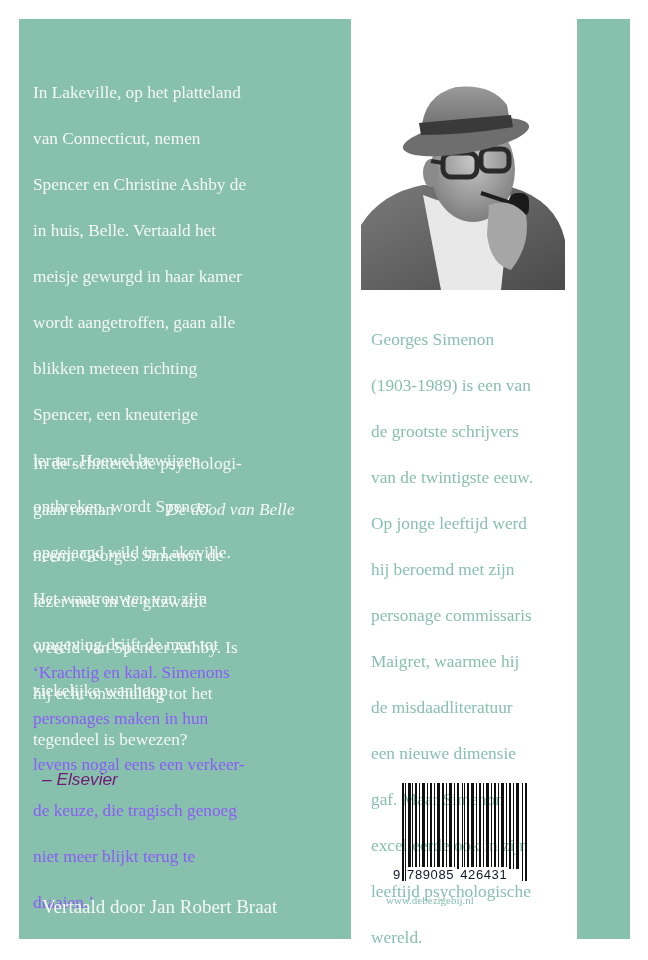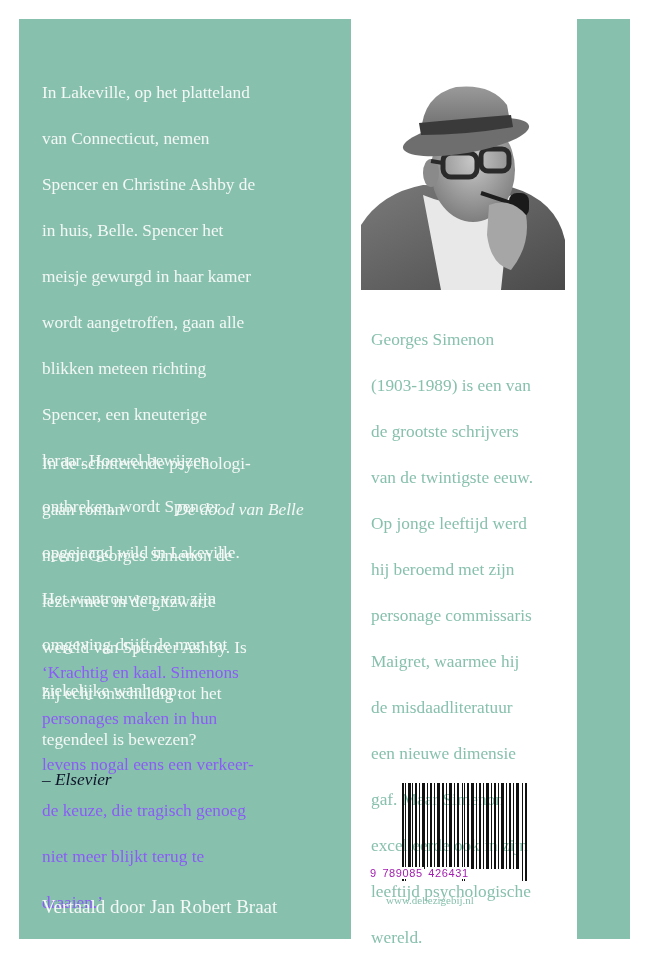--- a/index.html
+++ b/index.html
@@ -10,63 +10,63 @@
     }
     .panel-left {
       position: absolute; left: 19px; top: 19px; width: 332px; height: 920px;
       background: #88c0ae;
     }
     .strip-right {
       position: absolute; left: 577px; top: 19px; width: 53px; height: 920px;
       background: #88c0ae;
     }
     .text-block {
-      position: absolute; left: 42px; width: 300px;
+      position: absolute; left: 33px; width: 300px;
       font-family: "Liberation Serif", serif;
       font-size: 17.3px; line-height: 23px; color: #f4f8f6;
       white-space: pre-line;
     }
     .blurb1 { top: 58px; }
     .blurb2 { top: 429px; }
     .quote { top: 638px; color: #8b5cf6; }
-    .quote-source { position: absolute; left: 42px; top: 768px; font-size: 17.3px; line-height: 23px; color: #0f172a; font-family: Liberation Serif, serif; font-style: italic; }
+    .quote-source { position: absolute; left: 42px; top: 768px; font-size: 17.3px; line-height: 23px; color: #701a75; font-family: Liberation Sans, sans-serif; font-style: italic; }
     .translator { position: absolute; left: 42px; top: 895px; font-size: 19px; line-height: 23px; color: #f4f8f6; font-family: "Liberation Serif", serif; }
     em { font-style: italic; padding-left: 48px; }
 
     .author-photo { position: absolute; left: 361px; top: 75px; width: 204px; height: 215px; }
 
     .bio {
       position: absolute; left: 371px; top: 305px; width: 205px;
       font-family: "Liberation Serif", serif;
       font-size: 17.3px; line-height: 23px; color: #88c0ae;
       white-space: pre-line;
     }
     .barcode { position: absolute; left: 402px; top: 783px; width: 128px; height: 100px; }
     .isbn {
-      position: absolute; left: 369px; top: 867px; width: 140px;
-      font-family: "Liberation Sans", sans-serif; font-size: 11px; color: #a21caf;
+      position: absolute; left: 392px; top: 867px; width: 140px;
+      font-family: "Liberation Sans", sans-serif; font-size: 13px; color: #0f172a;
       letter-spacing: 0.6px;
     }
     .isbn span { background: #fff; padding: 0 1px; }
     .url {
       position: absolute; left: 386px; top: 894px;
       font-family: "Liberation Serif", serif; font-size: 11px; color: #88c0ae;
     }
   </style>
 </head>
 <body>
 
 <div class="panel-left"></div>
 <div class="strip-right"></div>
 
 <div class="text-block blurb1">
   <div>In Lakeville, op het platteland</div>
   <div>van Connecticut, nemen</div>
   <div>Spencer en Christine Ashby de</div>
-  <div>in huis, Belle. Spencer het</div>
+  <div>in huis, Belle. Vertaald het</div>
   <div>meisje gewurgd in haar kamer</div>
   <div>wordt aangetroffen, gaan alle</div>
   <div>blikken meteen richting</div>
   <div>Spencer, een kneuterige</div>
   <div>leraar. Hoewel bewijzen</div>
   <div>ontbreken, wordt Spencer</div>
   <div>opgejaagd wild in Lakeville.</div>
   <div>Het wantrouwen van zijn</div>
   <div>omgeving drijft de man tot</div>
   <div>ziekelijke wanhoop.</div>

